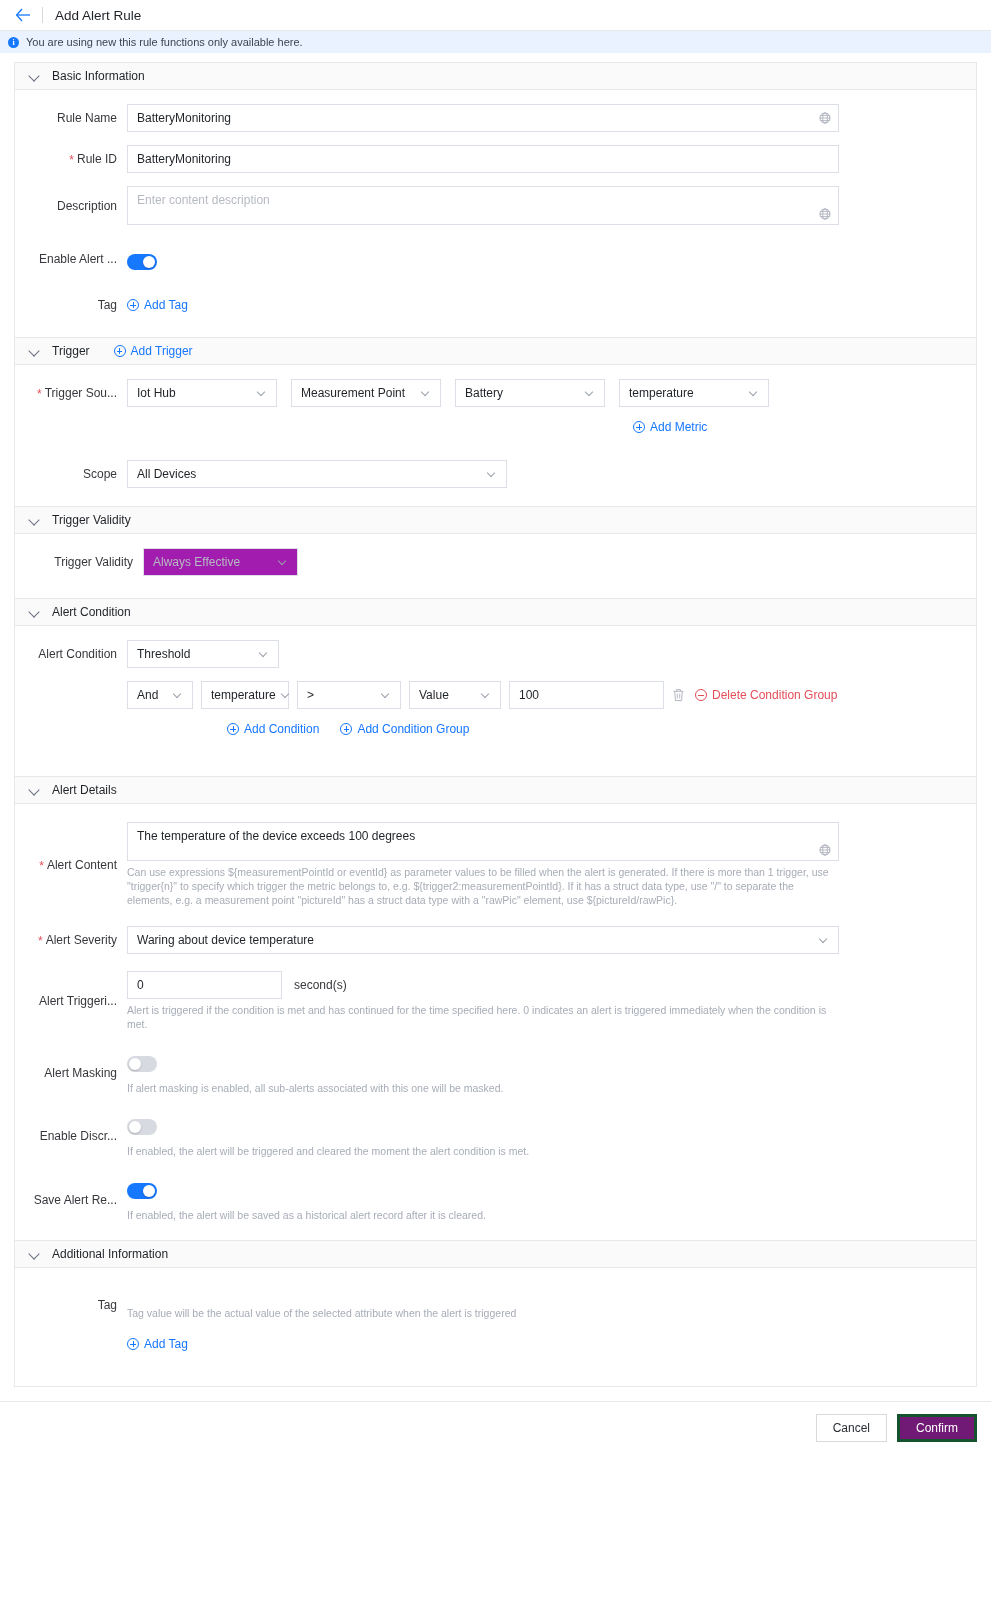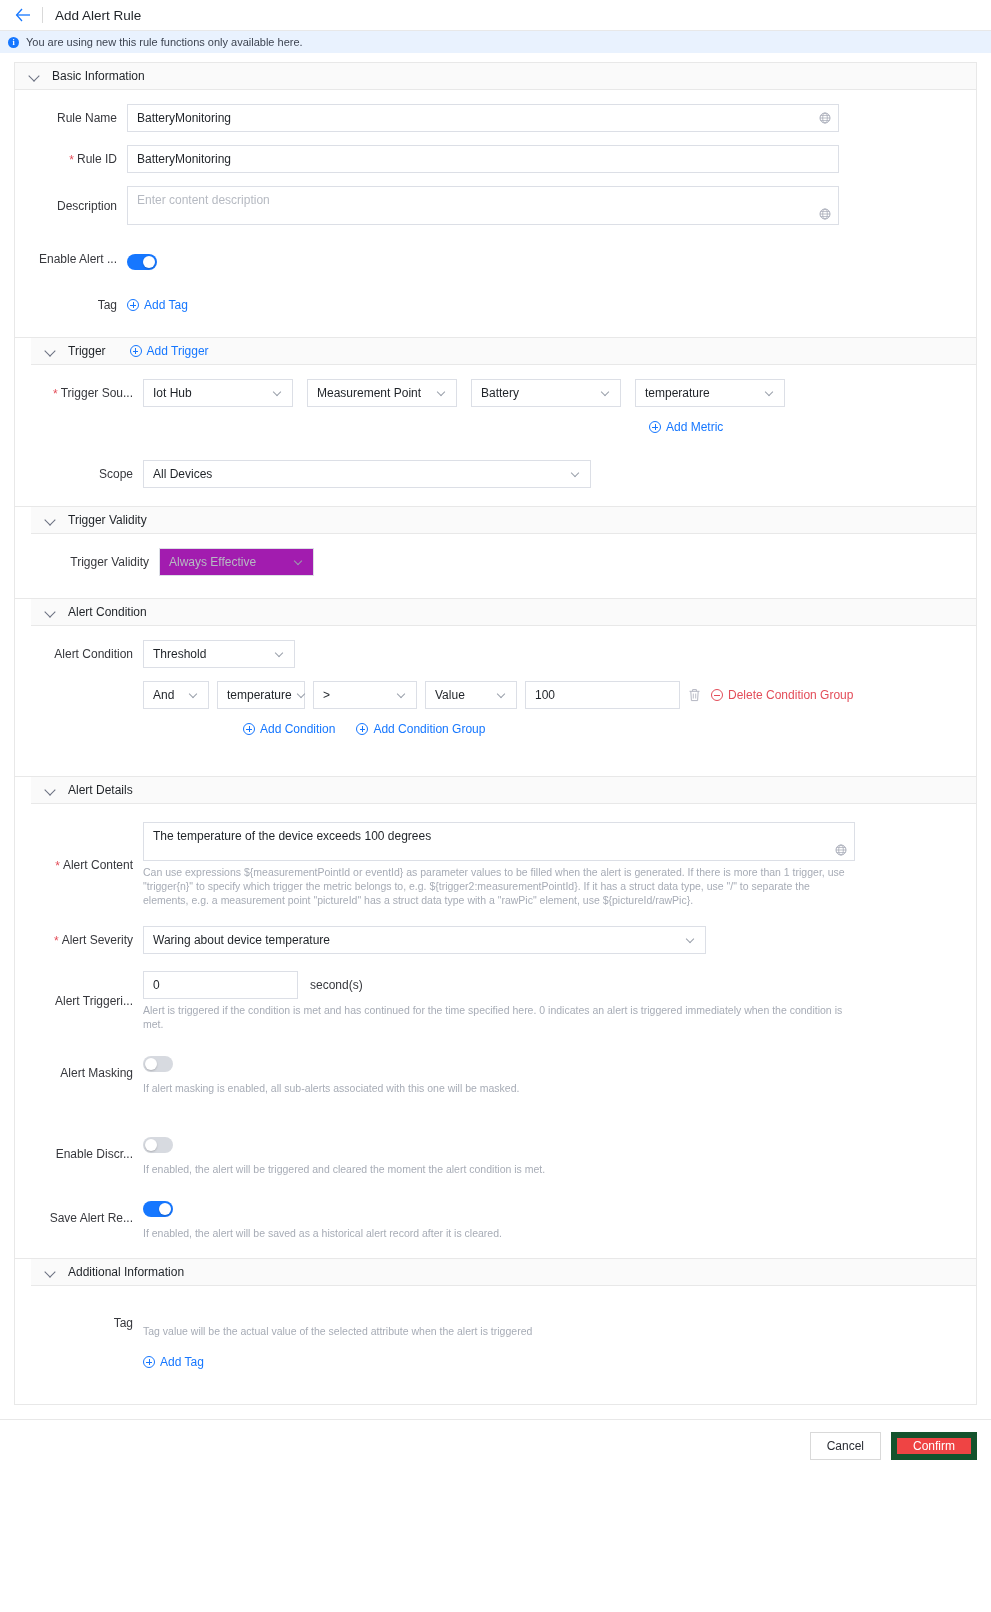--- a/index.html
+++ b/index.html
@@ -56,21 +56,21 @@
   }
 
   
   .page {
     padding: 9px 14px 0 14px;
   }
   .card {
     border: 1px solid #e8e8e8;
     background: #fff;
   }
-  .card + .card { border-top: none; padding-left: 16px; }
+  .card + .card { border-top: none; }
 
   .section-head {
     background: #fafafa;
     border-bottom: 1px solid #e8e8e8;
     height: 27px;
     display: flex;
     align-items: center;
     padding-left: 14px;
     font-size: 12px;
     color: #1f2328;
@@ -301,22 +301,22 @@
     justify-content: center;
     cursor: pointer;
     padding: 0 16px;
   }
   .btn-cancel {
     border: 1px solid #d9d9d9;
     background: #fff;
     color: #2a2d34;
   }
   .btn-confirm {
-    border: 6px solid #14532d;
-    background: #ef4444;
+    border: 3px solid #14532d;
+    background: #701a75;
     color: #fff;
   }
   .inline { display: flex; align-items: center; }
 </style>
 </head>
 <body>
 
 <div class="topbar">
   <div class="back-arrow">
     <svg width="16" height="14" viewBox="0 0 16 14">
@@ -432,21 +432,21 @@
         <div style="width:112px;min-width:112px"></div>
         <div style="width:506px"></div>
         <div class="plus-link">
           <span class="circ"></span>
           <span>Add Metric</span>
         </div>
       </div>
 
       <div class="row">
         <div class="label">Scope</div>
-        <div class="select" style="width:448px">
+        <div class="select" style="width:380px">
           <span>All Devices</span>
           <span class="caret"></span>
         </div>
       </div>
 
     </div>
   </div>
 
   <div class="card">
     <div class="section-head">
@@ -543,21 +543,21 @@
             <circle cx="6" cy="6" r="5" fill="none" stroke="#8a8fa0" stroke-width="1"></circle>
             <ellipse cx="6" cy="6" rx="2.3" ry="5" fill="none" stroke="#8a8fa0" stroke-width="0.8"></ellipse>
             <path d="M1 6 H11 M1.8 3.4 H10.2 M1.8 8.6 H10.2" stroke="#8a8fa0" stroke-width="0.8" fill="none"></path>
           </svg>
           <div class="hint">Can use expressions ${measurementPointId or eventId} as parameter values to be filled when the alert is generated. If there is more than 1 trigger, use "trigger{n}" to specify which trigger the metric belongs to, e.g. ${trigger2:measurementPointId}. If it has a struct data type, use "/" to separate the elements, e.g. a measurement point "pictureId" has a struct data type with a "rawPic" element, use ${pictureId/rawPic}.</div>
         </div>
       </div>
 
       <div class="row" style="margin-top:19px">
         <div class="label req">Alert Severity</div>
-        <div class="select" style="width:563px">
+        <div class="select" style="width:712px">
           <span>Waring about device temperature</span>
           <span class="caret"></span>
         </div>
       </div>
 
 
       <div class="row" style="margin-top:17px">
         <div class="label">Alert Triggeri...</div>
         <div class="field">
           <div class="inline">
@@ -573,21 +573,21 @@
       <div class="row" style="margin-top:19px">
         <div class="label">Alert Masking</div>
         <div class="field">
           <div class="toggle" style="margin-top:6px">
               <span class="knob"></span>
             </div>
           <div class="hint" style="margin-top:9px">If alert masking is enabled, all sub-alerts associated with this one will be masked.</div>
         </div>
       </div>
 
-      <div class="row" style="margin-top:36px">
+      <div class="row" style="margin-top:18px">
         <div class="label">Enable Discr...</div>
         <div class="field">
           <div class="toggle" style="margin-top:6px">
               <span class="knob"></span>
             </div>
           <div class="hint" style="margin-top:9px">If enabled, the alert will be triggered and cleared the moment the alert condition is met.</div>
         </div>
       </div>
 
       <div class="row" style="margin-top:19px">

